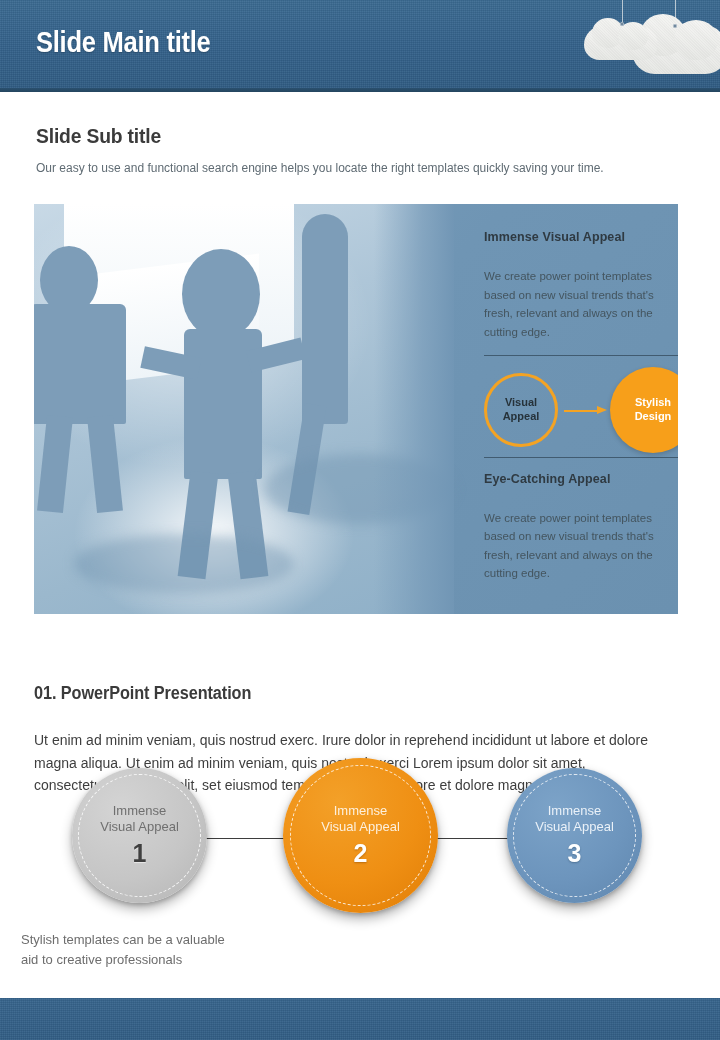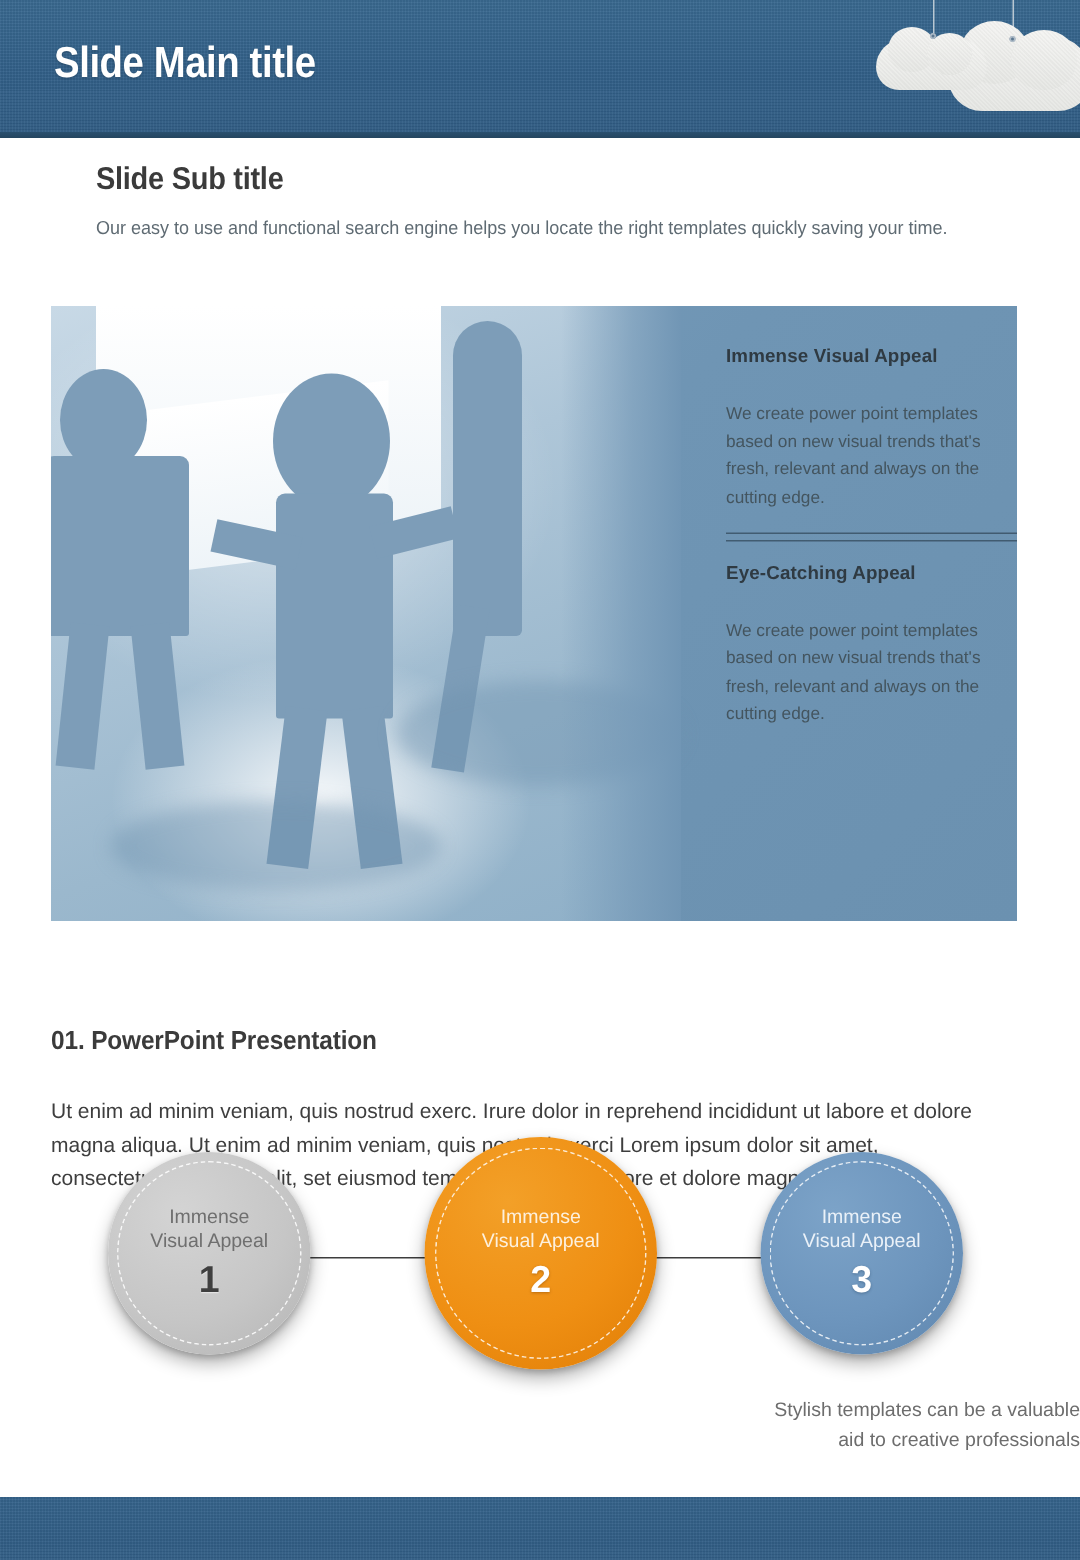--- a/index.html
+++ b/index.html
@@ -44,21 +44,21 @@
       repeating-linear-gradient(45deg, rgba(0,0,0,.022) 0 1px, rgba(255,255,255,.05) 1px 2px),
       linear-gradient(180deg,#f4f4f2 0%,#e6e7e4 100%);
     border-radius:50%;
   }
   .cloud-grommet {
     position:absolute; width:4px; height:4px; border-radius:50%;
     background:#5d7890; box-shadow:inset 0 0 0 1px rgba(255,255,255,.5);
   }
 
   
-  .sub-block { position:absolute; left:36px; top:108px; width:640px;margin-left:28px; }
+  .sub-block { position:absolute; left:36px; top:124px; width:640px; }
   .sub-title {
     font-size:21px; font-weight:bold; color:#3b3b3b;
     transform:scaleX(.92); transform-origin:left center;
     letter-spacing:-.2px;
   }
   .sub-text {
     margin-top:9px;
     font-size:12.5px; color:#5f6b73; line-height:1.85;
     transform:scaleX(.96); transform-origin:left center;
     width:660px;
@@ -189,21 +189,21 @@
   .c3 {
     left:507px; top:12px; width:135px; height:135px;
     background:radial-gradient(circle at 36% 30%, #7ca3c8 0%, #6d95bd 55%, #5f86ae 100%);
   }
   .c3 .inner { left:6px; top:6px; right:6px; bottom:6px; border-color:rgba(255,255,255,.8); }
   .c3 .c-label { color:#eaf1f8; }
   .c3 .c-num { color:#ffffff; text-shadow:0 1px 2px rgba(30,60,90,.4); }
 
   .caption {
     position:absolute; left:0; top:930px; width:720px;
-    text-align:right; font-size:13px; color:#6d6d6d; line-height:1.55;
+    text-align:left; font-size:13px; color:#6d6d6d; line-height:1.55;padding-left:21px;
   }
 
   
   .footer {
     position:absolute; left:0; bottom:0; width:720px; height:42px;
     background:
       repeating-linear-gradient(0deg, rgba(255,255,255,.035) 0 1px, rgba(0,0,0,.035) 1px 2px),
       repeating-linear-gradient(90deg, rgba(255,255,255,.03) 0 1px, rgba(0,0,0,.03) 1px 2px),
       linear-gradient(180deg,#36648c 0%,#315d85 100%);
   }
@@ -260,20 +260,28 @@
 
     <div class="pp-shadow" style="left:230px;top:250px;width:190px;height:70px;"></div>
     <div class="pp-shadow" style="left:40px;top:330px;width:220px;height:60px;"></div>
   </div>
 
   <div class="panel">
     <div class="panel-h">Immense Visual Appeal</div>
     <div class="panel-p">We create power point templates based on new visual trends that's fresh, relevant and always on the cutting edge.</div>
     <div class="panel-div"></div>
 
+    <div class="flow">
+      <div class="flow-ring">Visual<br>Appeal</div>
+      <div class="flow-arrow">
+        <div class="shaft"></div>
+          <div class="head"></div>
+      </div>
+      <div class="flow-solid">Stylish<br>Design</div>
+    </div>
 
     <div class="panel-div" style="margin-top:4px;"></div>
     <div class="panel-h" style="margin-top:14px;">Eye-Catching Appeal</div>
     <div class="panel-p">We create power point templates based on new visual trends that's fresh, relevant and always on the cutting edge.</div>
   </div>
 </div>
 
 <div class="sec">
   <div class="sec-title">01. PowerPoint Presentation</div>
   <div class="sec-body">Ut enim ad minim veniam, quis nostrud exerc. Irure dolor in reprehend incididunt ut labore et dolore magna aliqua. Ut enim ad minim veniam, quis nostrud exerci  Lorem ipsum dolor sit amet, consectetur adipiscing elit, set eiusmod tempor incidunt et labore et dolore magna aliquam.</div>

